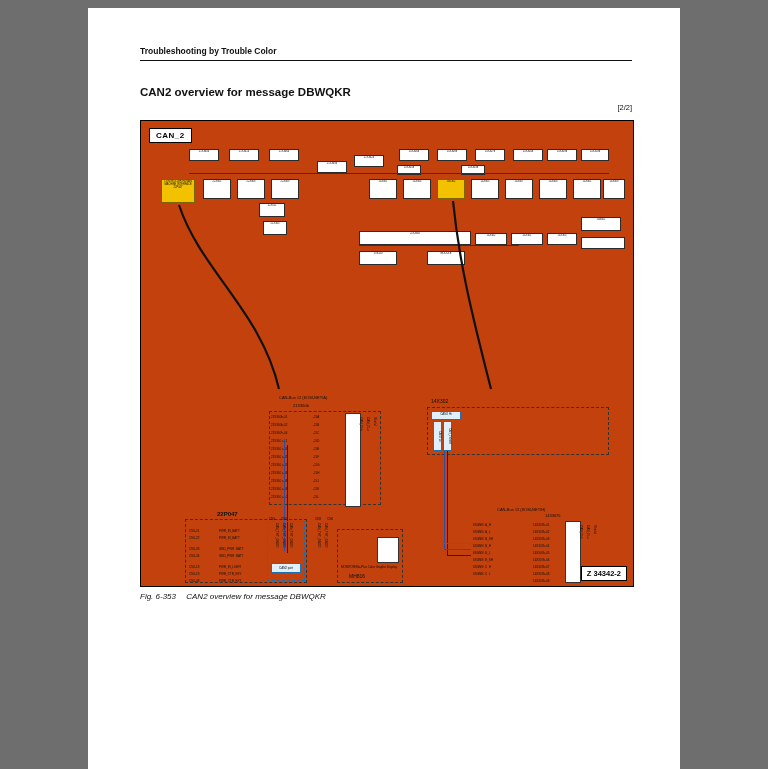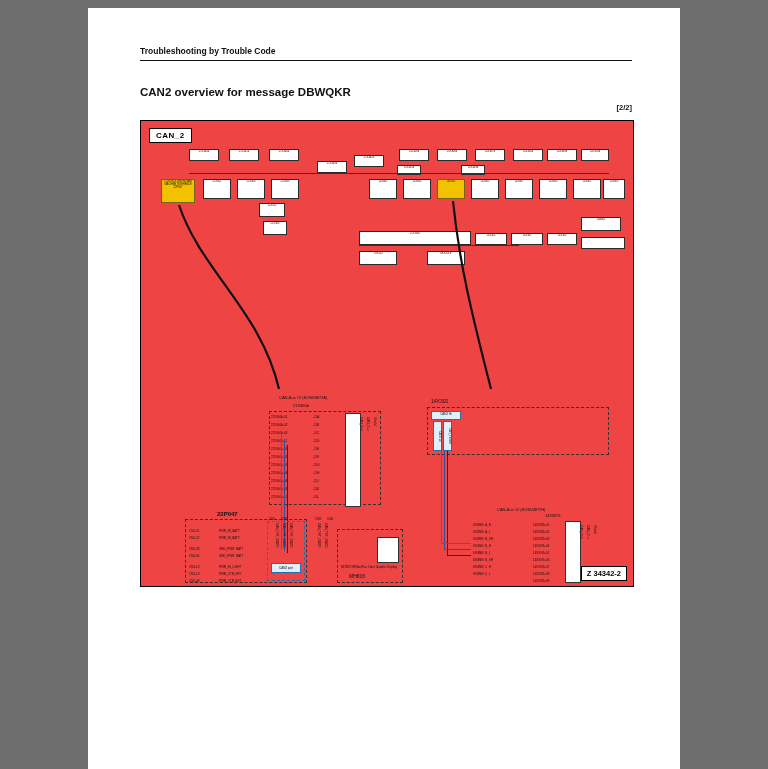--- a/index.html
+++ b/index.html
@@ -18,25 +18,25 @@
   }
   .hdr-rule{
     position:absolute;left:52px;top:52px;width:492px;height:1px;background:#111;
   }
   .doc-title{
     position:absolute;left:52px;top:78px;width:460px;
     font-size:11.5px;font-weight:bold;color:#111;
   }
   .pageno{
     position:absolute;left:0;top:95px;width:544px;text-align:right;
-    font-size:7.5px;font-weight:bold;color:#111;
+    font-size:7.5px;font-weight:normal;color:#111;
   }
   .figframe{
     position:absolute;left:52px;top:112px;width:492px;height:465px;
-    border:1px solid #000;background:#ef4444;
+    border:1px solid #000;background:#c2410c;
   }
   .fig-caption{
     position:absolute;left:52px;top:584px;width:492px;
     font-size:8px;font-style:italic;color:#111;
   }
   .fig-caption .lbl{display:inline-block;width:44px;}
   .canlabel{
     position:absolute;left:8px;top:7px;
     border:1px solid #000;background:#fff;
     font-size:8px;font-weight:bold;padding:2px 6px;letter-spacing:.5px;
@@ -66,21 +66,21 @@
   .cyanbox{position:absolute;border:1px solid #1b6fb5;background:#dff0fb;font-size:3px;color:#111;text-align:center;}
   .cyanbox.sm{font-size:2.6px;}
   .conn{position:absolute;border:1px solid #333;background:#fff;}
   svg.overlay{position:absolute;left:0;top:0;width:492px;height:465px;pointer-events:none;}
 </style>
 </head>
 <body>
 
 <div class="page">
 
-  <div class="hdr">Troubleshooting by Trouble Code</div>
+  <div class="hdr">Troubleshooting by Trouble Color</div>
   <div class="hdr-rule"></div>
 
   <div class="doc-title">CAN2 overview for message DBWQKR</div>
   <div class="pageno">[2/2]</div>
 
   <div class="figframe">
 
     <div class="canlabel">CAN_2</div>
     <div class="zcode">Z 34342-2</div>
 
@@ -314,14 +314,18 @@
     <div class="txt" style="left:174px;top:396px;">CN3</div>
     <div class="txt" style="left:186px;top:396px;">CN4</div>
 
     <div class="dash" style="left:196px;top:408px;width:64px;height:52px;"></div>
     <div class="conn" style="left:236px;top:416px;width:20px;height:24px;"></div>
     <div class="txt" style="left:200px;top:444px;">MONITOR/Ma-Plus Color Graphic Display</div>
     <div class="txt5" style="left:208px;top:452px;">MH816</div>
 
   </div>
 
+  <div class="fig-caption">
+    <span class="lbl">Fig. 6-353</span>
+    <span class="txt-cap">CAN2 overview for message DBWQKR</span>
+  </div>
 
 </div>
 
 </body></html>

